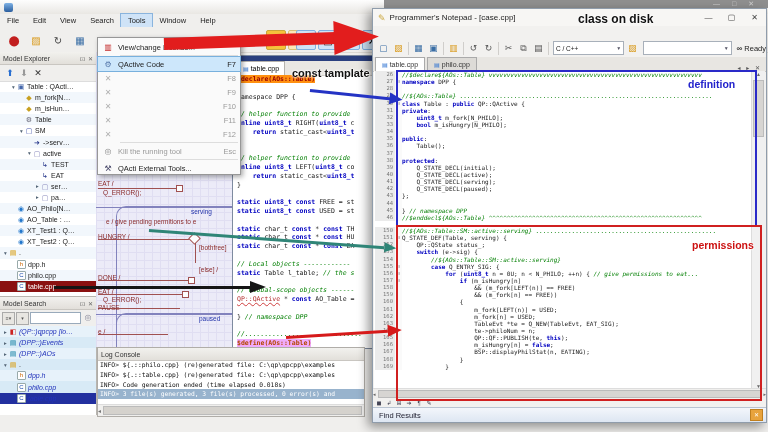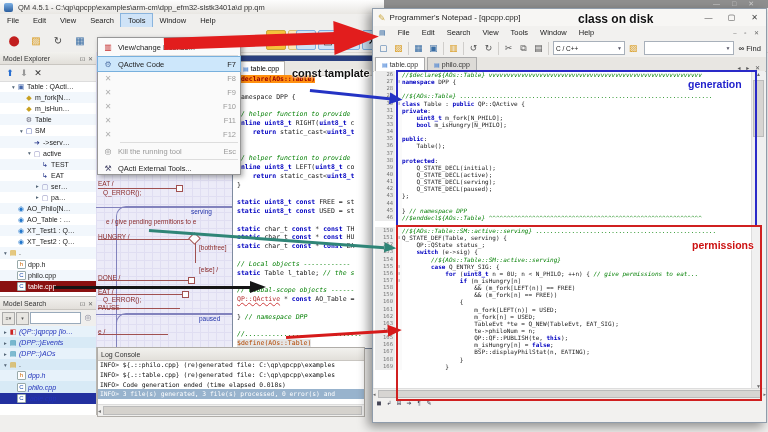--- a/index.html
+++ b/index.html
@@ -146,42 +146,41 @@
   #pn-findres-close{margin-left:auto;width:11px;height:10px;background:#e8a33d;border:1px solid #c07f1f;color:#fff;
     font-size:6px;line-height:10px;text-align:center;margin-right:3px;}
   
   #box-decl{position:absolute;left:396px;top:70px;width:357px;height:153px;border:2px solid #2a2ac8;z-index:35;pointer-events:none;}
   #box-def{position:absolute;left:396px;top:225px;width:362px;height:172px;border:2px solid #d02020;z-index:35;pointer-events:none;}
   
   .seg-p{color:#1a1a1a}
   .seg-k{color:#0000c0;font-weight:bold}
   .seg-c{color:#007f00;font-style:italic}
   .seg-ho{background:#ff9010;color:#990000;font-weight:bold}
-  .seg-hy{background:#e5e5e5;color:#b34700;font-weight:normal}
+  .seg-hy{background:#f0abfc;color:#b34700;font-weight:bold}
   .seg-err{color:#b22a2a;text-decoration:underline wavy #d04040;margin-top:12px;}
   
   .arrow{position:absolute;z-index:55;transform-origin:left center;pointer-events:none;}
   .shaft{position:absolute;}
   .ahead{position:absolute;width:0;height:0;border-style:solid;border-color:transparent;}
   .ann{position:absolute;font-weight:bold;z-index:60;white-space:nowrap;
     text-shadow:0 0 2px #fff,0 0 2px #fff,0 0 3px #fff;}
   #ann-disk{left:578px;top:12px;font-size:12px;color:#111;}
   #ann-tmpl{left:292px;top:67px;font-size:11px;color:#111;}
   #ann-decl{left:688px;top:78px;font-size:10.5px;color:#2222cc;}
   #ann-def{left:692px;top:239px;font-size:10.5px;color:#cc1111;}
 </style>
 </head>
 <body>
 
 <div id="screen">
 
   <div id="qm">
     <div id="qm-titlebar">
       <span class="qm-appicon"></span>
-      <span>QM 4.5.1 - C:\qp\qpcpp\examples\arm-cm\dpp_efm32-slstk3401a\d pp.qm</span>
     </div>
     <div id="qm-menubar">
         <span class="qmenu">File</span>
         <span class="qmenu">Edit</span>
         <span class="qmenu">View</span>
         <span class="qmenu">Search</span>
         <span class="qmenu qmenu-act">Tools</span>
         <span class="qmenu">Window</span>
         <span class="qmenu">Help</span>
       </div>
@@ -469,31 +468,26 @@
 
   <div id="desk-corner">
     <span>—</span>
     <span>□</span>
     <span>✕</span>
   </div>
 
   <div id="pn">
     <div id="pn-titlebar">
       <span class="pn-ic">✎</span>
-      <span>Programmer's Notepad - [qpcpp.cpp]</span>
+      <span>Programmer's Notepad - [case.cpp]</span>
       <span id="pn-ctrls">
         <span class="wbtn">—</span>
         <span class="wbtn">▢</span>
         <span class="wbtn">✕</span>
       </span>
-    </div>
-    <div id="pn-menubar">
-      <span class="pn-doc-ic">▤</span>
-      <span id="pn-menus"><span class="pnmenu">File</span><span class="pnmenu">Edit</span><span class="pnmenu">Search</span><span class="pnmenu">View</span><span class="pnmenu">Tools</span><span class="pnmenu">Window</span><span class="pnmenu">Help</span></span>
-      <span id="pn-child-btns">– ▫ ✕</span>
     </div>
     <div id="pn-toolbar">
       <span id="pn-tb-btns" style="display:flex;align-items:center;">
           <span class="ptbtn ">▢</span>
           <span class="ptbtn gold">▨</span>
           <span class="psep"></span>
           <span class="ptbtn ">▦</span>
           <span class="ptbtn ">▣</span>
           <span class="psep"></span>
           <span class="ptbtn gold">▥</span>
@@ -510,21 +504,21 @@
         <span>C / C++</span>
         <span class="caret">▼</span>
       </span>
       <span id="pn-newproj">▨</span>
       <span class="combo" id="pn-find-combo">
         <span>&nbsp;</span>
           <span class="caret">▼</span>
       </span>
       <span id="pn-find-btn">
         <span class="bino">∞</span>
-        <span>Find</span>
+        <span>Ready</span>
       </span>
     </div>
     <div id="pn-tabbar">
       <span id="pn-tabs" style="display:flex;align-items:flex-end;">
           <span class="pntab active">
             <span class="ctab-ic">▤</span>
             <span>table.cpp</span>
           </span>
           <span class="pntab">
             <span class="ctab-ic">▤</span>
@@ -751,20 +745,24 @@
         <span>▸</span>
       </div>
     <div id="pn-iconrow">
         <span class="mini-ic">◼</span>
         <span class="mini-ic">↲</span>
         <span class="mini-ic">⊞</span>
         <span class="mini-ic">➔</span>
         <span class="mini-ic">¶</span>
         <span class="mini-ic">✎</span>
       </div>
+    <div id="pn-findres">
+      <span>Find Results</span>
+      <span id="pn-findres-close">✕</span>
+    </div>
   </div>
 
   <div id="box-decl"></div>
   <div id="box-def"></div>
 
   <div class="arrow" style="left:164px;top:27px;width:215px;height:34px;transform:rotate(-2deg);">
     <div class="shaft" style="left:0;top:11px;width:172px;height:12px;background:#e21d1d;"></div>
     <div class="ahead" style="left:170px;top:0;border-top:17px solid transparent;border-bottom:17px solid transparent;border-left:45px solid #e21d1d;"></div>
   </div>
   <div class="arrow" style="left:310px;top:84px;width:93px;height:12px;transform:rotate(6deg);">
@@ -779,15 +777,15 @@
     <div class="shaft" style="left:0;top:4.5px;width:102px;height:3px;background:#d61a1a;"></div>
     <div class="ahead" style="left:102px;top:0;border-top:6px solid transparent;border-bottom:6px solid transparent;border-left:14px solid #d61a1a;"></div>
   </div>
   <div class="arrow" style="left:54px;top:281px;width:212px;height:12px;">
     <div class="shaft" style="left:0;top:4.5px;width:196px;height:3.2px;background:#151515;"></div>
     <div class="ahead" style="left:196px;top:0;border-top:6px solid transparent;border-bottom:6px solid transparent;border-left:16px solid #151515;"></div>
   </div>
 
   <span class="ann" id="ann-disk">class on disk</span>
   <span class="ann" id="ann-tmpl">const tamplate</span>
-  <span class="ann" id="ann-decl">generation</span>
+  <span class="ann" id="ann-decl">definition</span>
   <span class="ann" id="ann-def">permissions</span>
 </div>
 
 </body></html>

